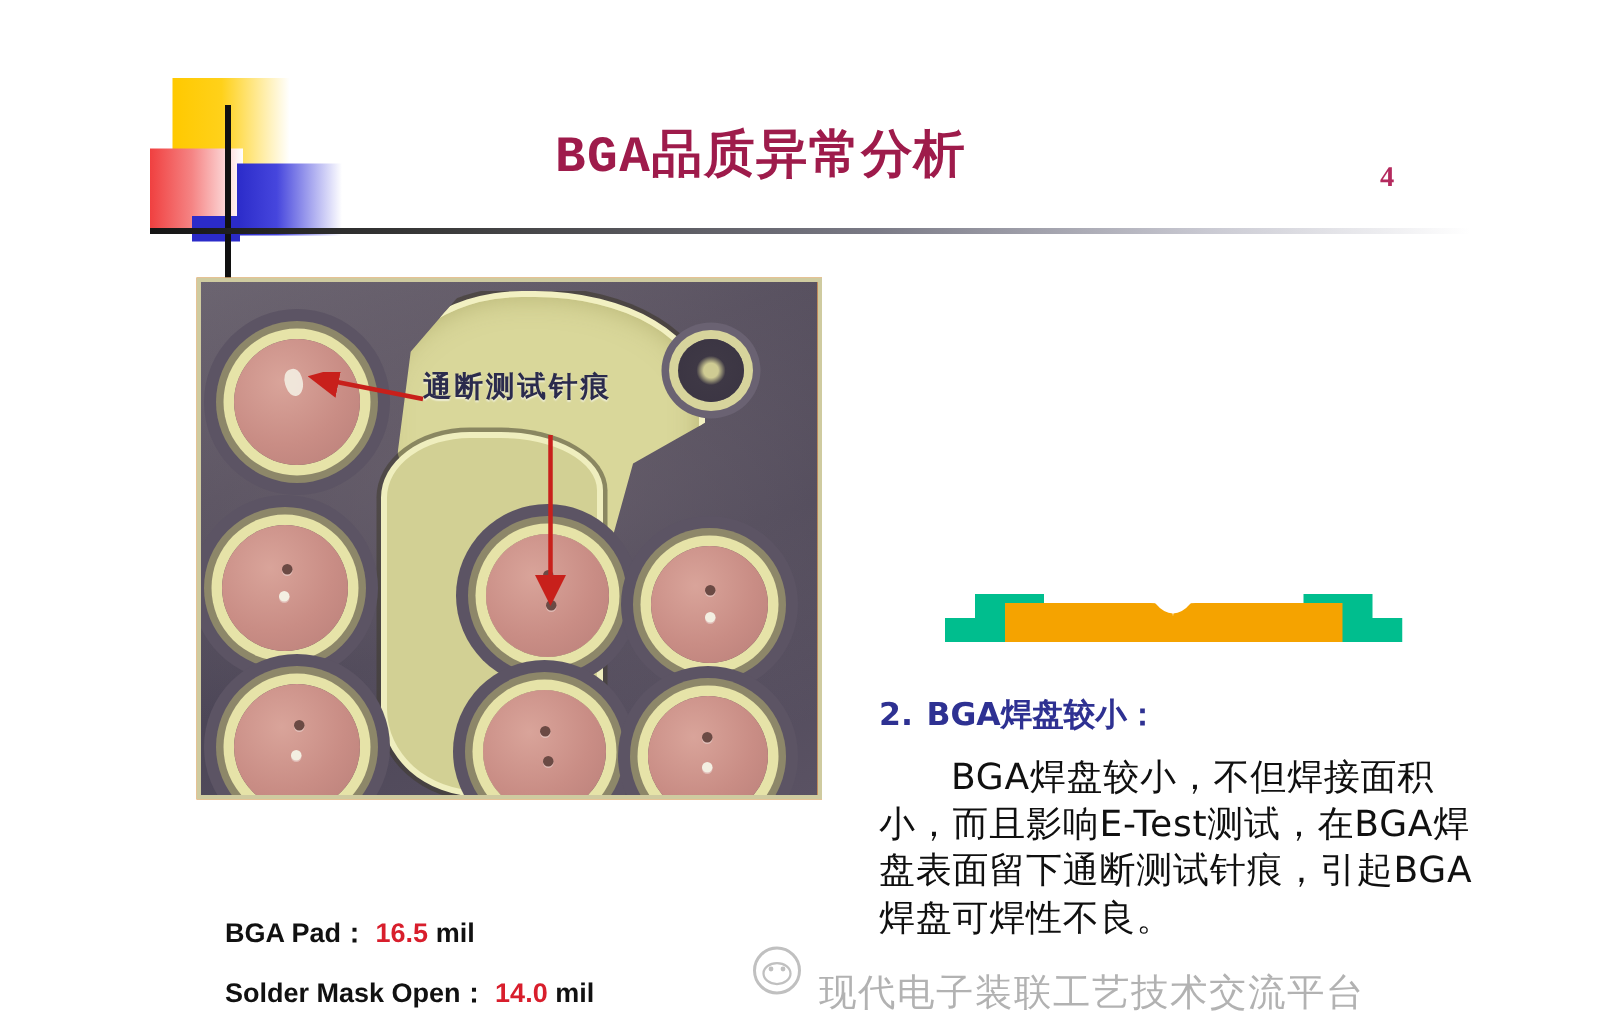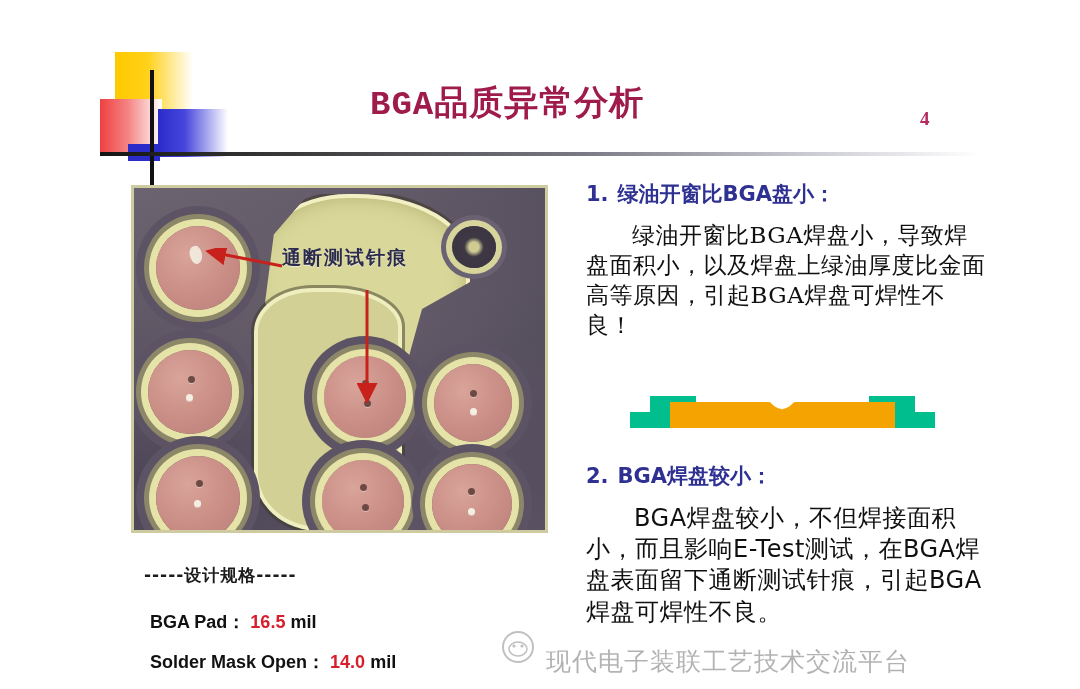--- a/index.html
+++ b/index.html
@@ -226,38 +226,31 @@
         <defs>
           <marker id="ah2" markerWidth="7" markerHeight="7" refX="5" refY="3.5" orient="auto">
             <path d="M0,0 L7,3.5 L0,7 Z" fill="#C8201B"></path>
           </marker>
         </defs>
         <line x1="11" y1="2" x2="11" y2="110" stroke="#C8201B" stroke-width="3" marker-end="url(#ah2)"></line>
       </svg>
     </div>
   </div>
 
-  <div class="spec-head">-----设计规格-----</div>
   <div class="spec-row r1">
     <span>BGA Pad：</span>
     <span class="val">16.5</span>
     <span> mil</span>
   </div>
   <div class="spec-row r2">
     <span>Solder Mask Open：</span>
     <span class="val">14.0</span>
     <span> mil</span>
   </div>
 
-  <div class="sec sec1">
-    <div class="sec-head">
-      <span class="num">1.</span><span>绿油开窗比BGA盘小：</span>
-    </div>
-    <div class="sec-body">绿油开窗比BGA焊盘小，导致焊盘面积小，以及焊盘上绿油厚度比金面高等原因，引起BGA焊盘可焊性不良！</div>
-  </div>
 
   <svg class="xsec" viewBox="0 0 305 48">
     <g>
       <rect x="0" y="26" width="60" height="16" fill="#00BE8E"></rect>
       <rect x="20" y="10" width="46" height="32" fill="#00BE8E"></rect>
       <rect x="245" y="26" width="60" height="16" fill="#00BE8E"></rect>
       <rect x="239" y="10" width="46" height="32" fill="#00BE8E"></rect>
     </g>
     <g>
       <path d="M40,16 L137,16 Q152,16 152,25 Q152,16 167,16 L265,16 L265,42 L40,42 Z" fill="#F5A300"></path>

